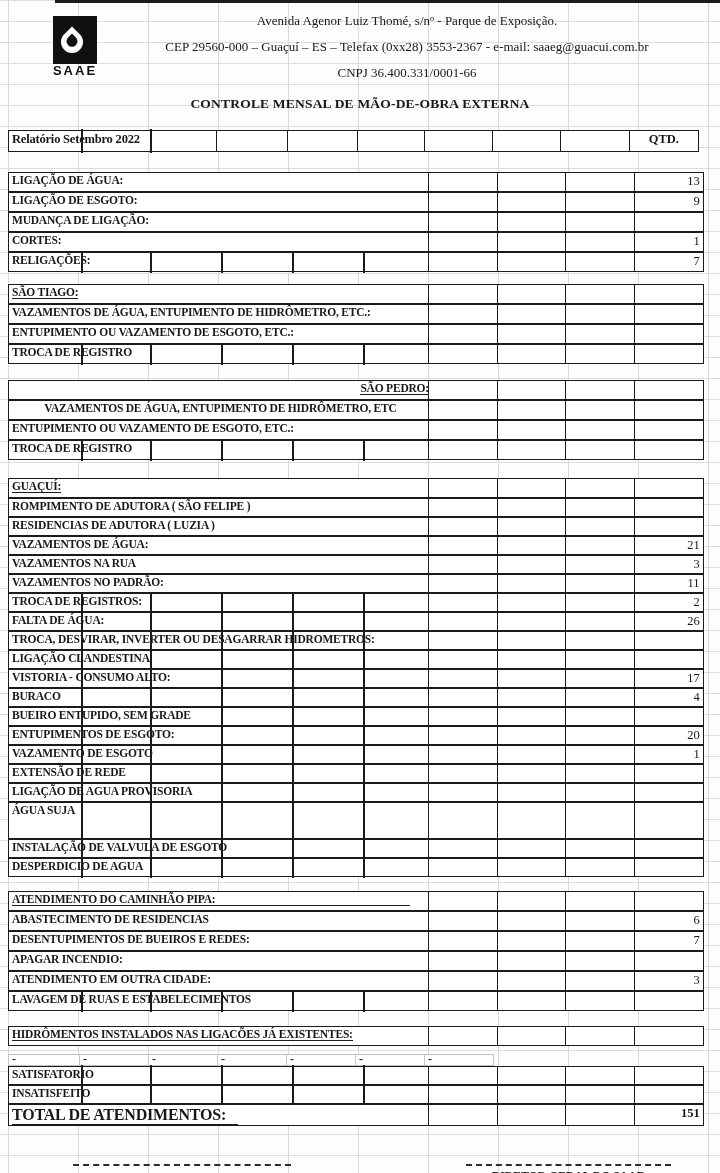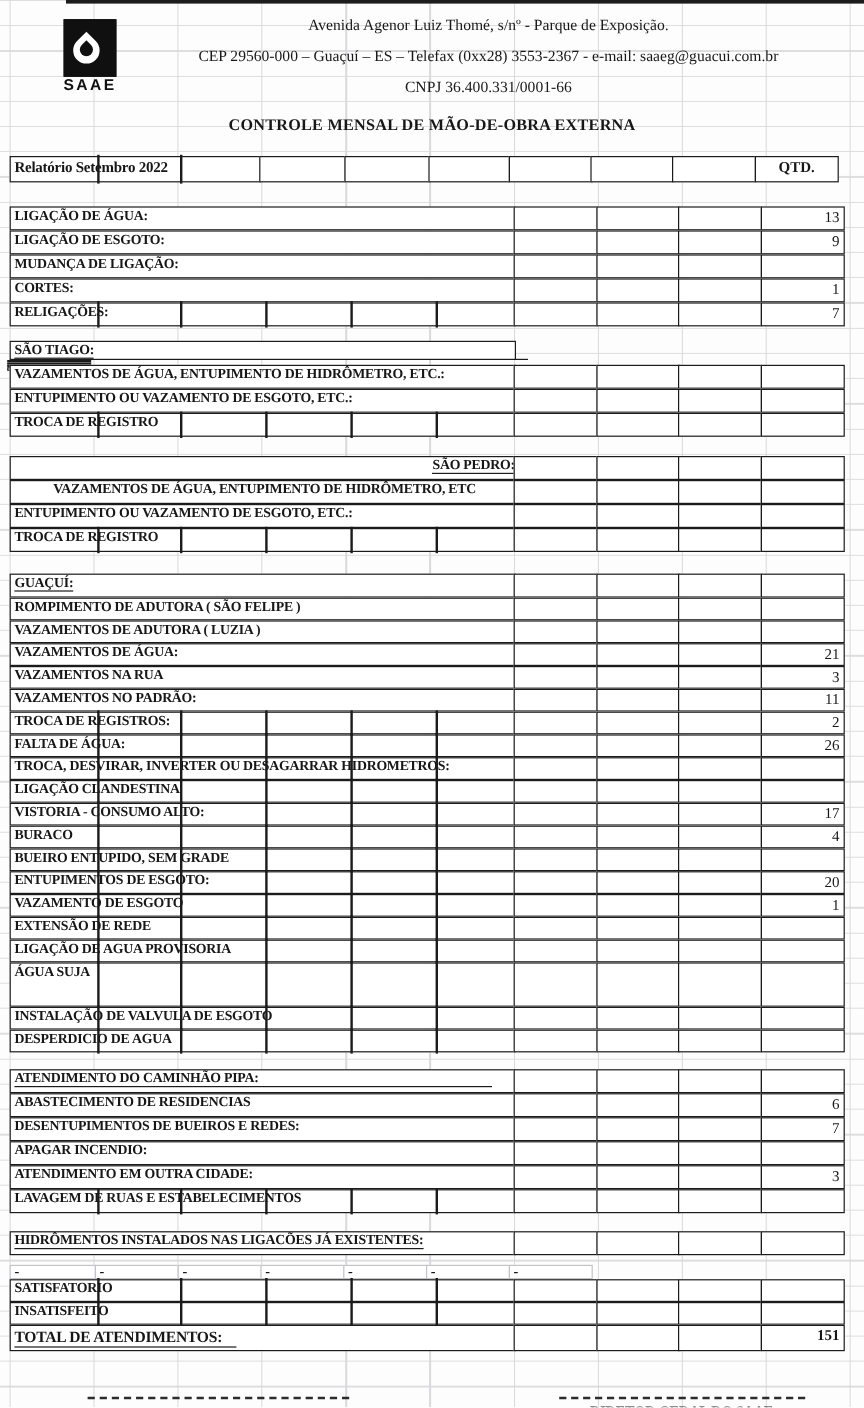--- a/index.html
+++ b/index.html
@@ -133,21 +133,21 @@
           <div class="cell qtd">1</div>
         </div>
         <div class="row" style="height: 20px;">
           <div class="cell lbl"><span>RELIGAÇÕES:</span><span class="dv" style="left: 72px;"></span><span class="dv" style="left: 141px;"></span><span class="dv" style="left: 212px;"></span><span class="dv" style="left: 283px;"></span><span class="dv" style="left: 354px;"></span></div>
           <div class="cell sm"></div>
           <div class="cell sm"></div>
           <div class="cell sm"></div>
           <div class="cell qtd">7</div>
         </div>
         <div class="spacer" style="height: 12px;"></div>
-        <div class="row" style="height: 20px; flex-direction: column;">
+        <div class="row" style="height: 20px;">
           <div class="cell lbl tick"><span class="u">SÃO TIAGO:</span></div>
           <div class="cell sm"></div>
           <div class="cell sm"></div>
           <div class="cell sm"></div>
           <div class="cell qtd"></div>
         </div>
         <div class="row" style="height: 20px;">
           <div class="cell lbl"><span>VAZAMENTOS DE ÁGUA, ENTUPIMENTO DE HIDRÔMETRO, ETC.:</span></div>
           <div class="cell sm"></div>
           <div class="cell sm"></div>
@@ -206,21 +206,21 @@
           <div class="cell qtd"></div>
         </div>
         <div class="row" style="height: 19px;">
           <div class="cell lbl"><span>ROMPIMENTO DE ADUTORA ( SÃO FELIPE )</span></div>
           <div class="cell sm"></div>
           <div class="cell sm"></div>
           <div class="cell sm"></div>
           <div class="cell qtd"></div>
         </div>
         <div class="row" style="height: 19px;">
-          <div class="cell lbl"><span>VAZAMENTOS DE ADUTORA ( LUZIA )</span></div>
+          <div class="cell lbl"><span>RESIDENCIAS DE ADUTORA ( LUZIA )</span></div>
           <div class="cell sm"></div>
           <div class="cell sm"></div>
           <div class="cell sm"></div>
           <div class="cell qtd"></div>
         </div>
         <div class="row" style="height: 19px;">
           <div class="cell lbl"><span>VAZAMENTOS DE ÁGUA:</span></div>
           <div class="cell sm"></div>
           <div class="cell sm"></div>
           <div class="cell sm"></div>
@@ -407,21 +407,21 @@
           <div class="cell qtd"></div>
         </div>
         <div class="row" style="height: 19px;">
           <div class="cell lbl"><span>INSATISFEITO</span><span class="dv" style="left: 72px;"></span><span class="dv" style="left: 141px;"></span><span class="dv" style="left: 212px;"></span><span class="dv" style="left: 283px;"></span><span class="dv" style="left: 354px;"></span></div>
           <div class="cell sm"></div>
           <div class="cell sm"></div>
           <div class="cell sm"></div>
           <div class="cell qtd"></div>
         </div>
         <div class="row" style="height: 22px;">
-          <div class="cell lbl"><span class="u" style="padding-right: 12px; font-size: 13px;">TOTAL DE ATENDIMENTOS:</span></div>
+          <div class="cell lbl"><span class="u" style="padding-right: 12px; font-size: 16px;">TOTAL DE ATENDIMENTOS:</span></div>
           <div class="cell sm"></div>
           <div class="cell sm"></div>
           <div class="cell sm"></div>
           <div class="cell qtd" style="font-weight: bold;">151</div>
         </div>
       </div>
 
     <div class="spacer" style="height:38px"></div>
 
     <div id="sig">

